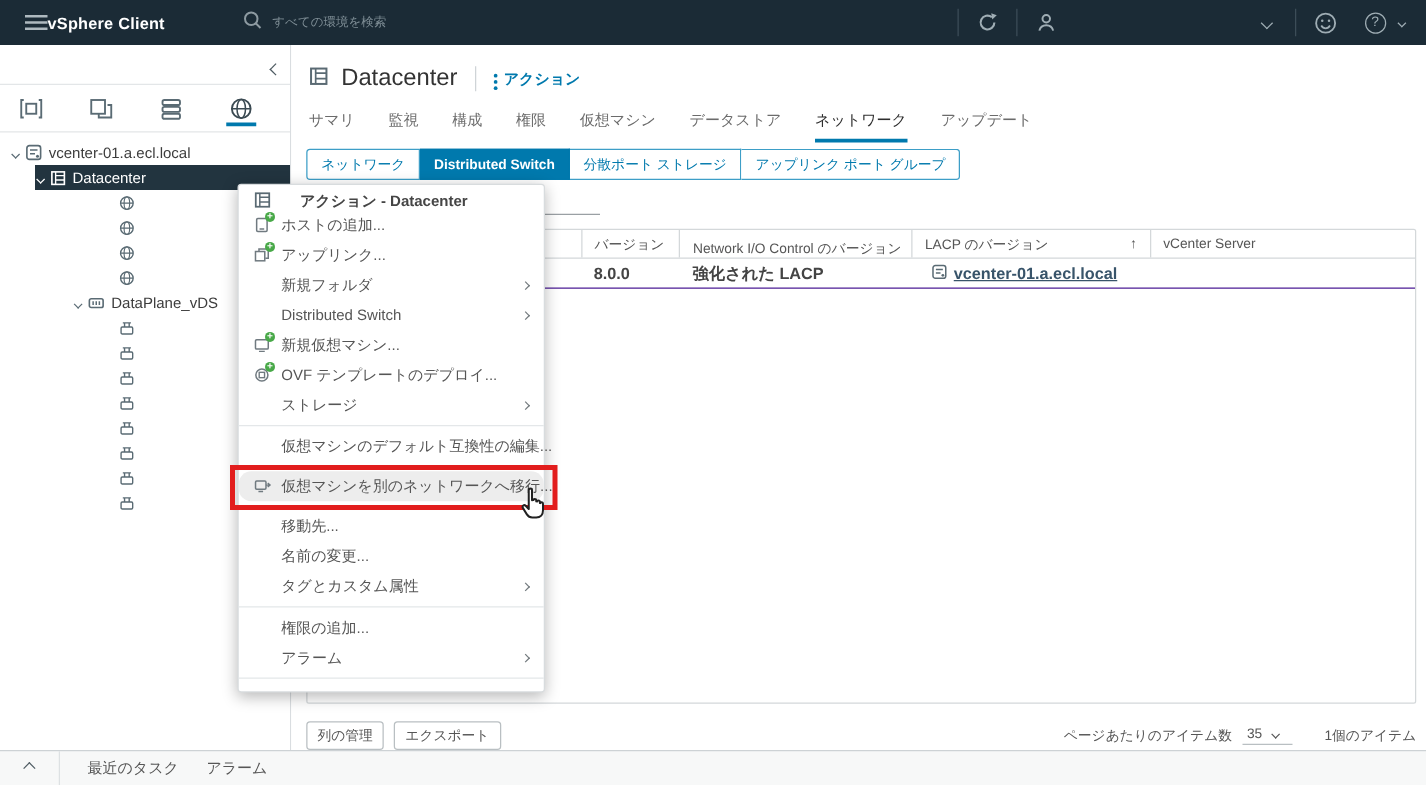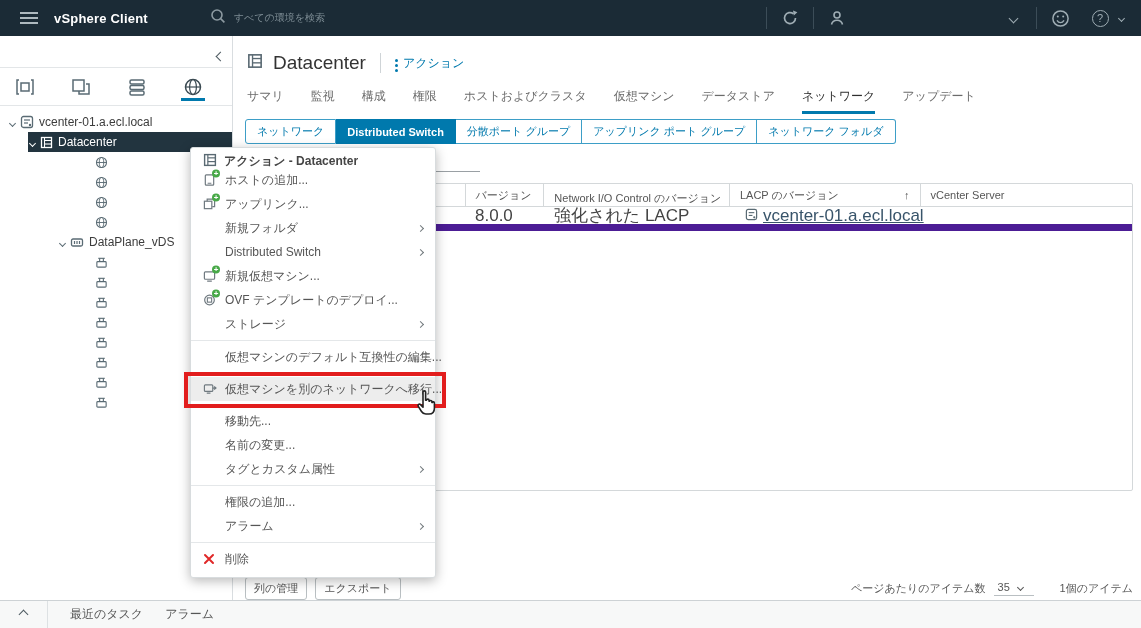--- a/index.html
+++ b/index.html
@@ -4,21 +4,21 @@
 <style>
   * { margin:0; padding:0; box-sizing:border-box; }
   html,body { width:1141px; height:628px; overflow:hidden; }
   body { font-family:"Liberation Sans","DejaVu Sans",sans-serif; background:#fff; color:#3c3c3c; }
   .app { position:relative; width:1141px; height:628px; }
 
   
   .topbar { position:absolute; left:0; top:0; width:1141px; height:36px; background:#1b2b36; display:flex; align-items:center; color:#cfd8dc; }
   .hamburger { width:18px; height:12px; margin-left:20px; display:flex; flex-direction:column; justify-content:space-between; cursor:pointer; }
   .hamburger i { display:block; height:2px; background:#aeb9bf; }
-  .brand { color:#fff; font-size:13px; font-weight:bold; margin-left:16px; letter-spacing:.2px; }
+  .brand { color:#fff; font-size:13px; font-weight:bold; margin-left:0; letter-spacing:.2px; }
   .search-wrap { display:flex; align-items:center; margin-left:62px; gap:8px; }
   .search-placeholder { color:#7e8d95; font-size:10px; }
   .tb-right { position:absolute; right:0; top:0; height:36px; display:flex; align-items:center; }
   .tb-sep { width:1px; height:22px; background:#3c4d58; margin:0 10px; }
   .tb-ic { color:#9fadb4; display:flex; align-items:center; justify-content:center; width:26px; height:26px; cursor:pointer; }
   .chev { display:inline-block; width:7px; height:7px; border-right:1.6px solid currentColor; border-bottom:1.6px solid currentColor; }
   .chev.down { transform:rotate(45deg); }
   .chev.right{ transform:rotate(-45deg); }
   .chev.left { transform:rotate(135deg); }
   .chev.up   { transform:rotate(-135deg); }
@@ -40,59 +40,59 @@
   .trow.selected .tlabel { color:#fff; }
   .trow.selected .chev { color:#fff; }
   .tchev { color:#5a6b74; margin-left:0; }
   .tico { display:flex; align-items:center; color:#5a6b74; }
 
   
   .main { position:absolute; left:233px; top:36px; width:908px; height:564px; background:#fff; }
   .obj-header { display:flex; align-items:center; gap:10px; padding:16px 0 0 14px; }
   .obj-title { font-size:19px; color:#333; }
   .hdr-sep { width:1px; height:20px; background:#cfd4d7; margin:0 4px; }
-  .actions-link { display:flex; align-items:flex-end; gap:5px; color:#0079ad; font-size:12px; cursor:pointer; }
+  .actions-link { display:flex; align-items:flex-end; gap:5px; color:#0079ad; font-size:12px; cursor:pointer;font-weight:bold; }
   .vdots { display:flex; flex-direction:column; gap:2px; }
   .vdots i { width:3px; height:3px; border-radius:50%; background:#0079ad; }
   .tabs { display:flex; gap:27px; padding-left:14px; margin-top:14px; font-size:12px; color:#6b6b6b; }
   .tab { padding-bottom:6px; cursor:pointer; }
   .tab.active { color:#2e2e2e; border-bottom:3px solid #0079ad; }
   .subtabs { display:flex; margin:5px 0 0 12px; }
   .subtab { border:1px solid #3d9ec7; color:#0079ad; font-size:11px; height:25px; display:flex; align-items:center; padding:0 11px; background:#fff; cursor:pointer; border-left:none; }
   .subtab:first-child { border-left:1px solid #3d9ec7; border-radius:3px 0 0 3px; }
   .subtab:last-child { border-radius:0 3px 3px 0; }
   .subtab.active { background:#0079ad; color:#fff; font-weight:bold; border-color:#0079ad; }
   .filter-sliver { position:absolute; left:203px; top:135px; width:44px; height:1px; background:#9aa0a4; }
 
   
-  .grid { position:absolute; left:12px; top:147px; width:888px; height:308px; border:1px solid #d4d8da; border-radius:2px; background:#fff; }
+  .grid { position:absolute; left:12px; top:147px; width:888px; height:380px; border:1px solid #d4d8da; border-radius:2px; background:#fff; }
   .grow { display:flex; }
   .gh { border-bottom:1px solid #d4d8da; height:23px; font-size:11px; color:#565656; }
-  .gd { border-bottom:7px solid #4c1d95; height:24px; font-size:17px; color:#444; }
+  .gd { border-bottom:1px solid #4c1d95; height:24px; font-size:13px; color:#444;font-weight:bold; }
   .gc { display:flex; align-items:center; padding:0 10px; overflow:hidden; white-space:nowrap; }
   .gh .gc { border-left:1px solid #d4d8da; }
   .gh .gc:first-child { border-left:none; }
   .c0 { width:219px; } .c1 { width:79px; } .c2 { width:186px;align-items:flex-end; } .c3 { width:191px; } .c4 { width:213px; }
   .sort-arrow { margin-left:auto; color:#565656; font-size:11px; }
   .obj-link { display:flex; align-items:center; gap:5px; color:#38546a; cursor:pointer; }
   .obj-link .txt { text-decoration:underline; }
 
   .grid-footer { position:absolute; left:12px; top:541px; width:888px; display:flex; align-items:center; font-size:11px; color:#565656; }
   .gf-btn { border:1px solid #b9bfc2; border-radius:3px; padding:3px 8px; margin-right:8px; cursor:pointer; color:#565656; background:#fff; }
   .gf-right { margin-left:auto; display:flex; align-items:center; gap:8px;justify-content:center; }
   .pp-select { display:flex; align-items:center; gap:8px; border-bottom:1px solid #b9bfc2; padding:0 4px 2px 4px; min-width:40px; cursor:pointer; color:#565656; }
   .count { margin-left:18px; }
 
   
   .ctxmenu { position:absolute; left:190px; top:147px; width:246px; background:#fff; border:1px solid #d8dcde; border-radius:3px; box-shadow:0 3px 12px rgba(0,0,0,.28); z-index:20; padding-bottom:6px; font-size:12px; color:#565656; }
-  .cm-header { height:20px; display:flex; align-items:center; gap:7px; padding:6px 12px 0 12px; font-weight:bold; color:#454545; }
+  .cm-header { height:20px; display:flex; align-items:center; gap:23px; padding:6px 12px 0 12px; font-weight:bold; color:#454545; }
   .mi { position:relative; height:24px; display:flex; align-items:center; padding-left:34px; padding-right:12px; cursor:pointer; white-space:nowrap; }
   .mi .mic { position:absolute; left:12px; top:50%; transform:translateY(-50%); display:flex; }
   .mi .subarrow { margin-left:auto; color:#737a7e; }
-  .mi.highlight { background:#ededed; }
+  .mi.highlight { background:#ededed;border-radius:10px; }
   .mi-sep { height:1px; background:#e4e7e9; margin:4px 0; }
   .hl-wrap { position:relative; margin:8px 0; }
   .redbox { position:absolute; left:-7px; right:-11px; top:-5px; bottom:-7px; border:4px solid #e21d1d; z-index:5; pointer-events:none; }
   .cursor-hand { position:absolute; right:-4px; top:12px; z-index:8; }
 
   .gp-badge { position:relative; display:inline-flex; }
   .gp-badge .plus { position:absolute; right:-4px; top:-4px; width:8px; height:8px; background:#48a948; border-radius:50%; color:#fff; font-size:8px; line-height:8px; text-align:center; font-weight:bold; }
 
   
   .taskbar { position:absolute; left:0; top:600px; width:1141px; height:28px; background:#f7f8f8; border-top:1px solid #cdd2d5; display:flex; align-items:center; font-size:12px; color:#565656; }
@@ -369,33 +369,31 @@
           </span>
         <span>アクション</span>
       </span>
     </div>
 
     <div class="tabs">
       <span class="tab">サマリ</span>
       <span class="tab">監視</span>
       <span class="tab">構成</span>
       <span class="tab">権限</span>
-      <span class="tab">ホストおよびクラスタ</span>
       <span class="tab">仮想マシン</span>
       <span class="tab">データストア</span>
       <span class="tab active">ネットワーク</span>
       <span class="tab">アップデート</span>
     </div>
 
     <div class="subtabs">
       <span class="subtab">ネットワーク</span>
       <span class="subtab active">Distributed Switch</span>
-      <span class="subtab">分散ポート グループ</span>
+      <span class="subtab">分散ポート ストレージ</span>
       <span class="subtab">アップリンク ポート グループ</span>
-      <span class="subtab">ネットワーク フォルダ</span>
     </div>
 
     <div class="filter-sliver"></div>
 
     <div class="grid">
       <div class="grow gh">
         <div class="gc c0"></div>
         <div class="gc c1">
             <span>バージョン</span>
           </div>
@@ -551,28 +549,20 @@
     <div class="mi">
       <span>権限の追加...</span>
     </div>
     <div class="mi">
       <span>アラーム</span>
       <span class="subarrow chev right sm"></span>
     </div>
 
     <div class="mi-sep"></div>
 
-    <div class="mi">
-      <span class="mic">
-        <svg width="12" height="12" viewBox="0 0 12 12">
-            <path d="M2 2l8 8M10 2l-8 8" stroke="#e02828" stroke-width="2" stroke-linecap="round"></path>
-          </svg>
-      </span>
-      <span>削除</span>
-    </div>
   </div>
 
   <div class="taskbar">
     <span class="tb-toggle">
         <span class="chev up"></span>
       </span>
     <span class="tb-tab">最近のタスク</span>
     <span class="tb-tab">アラーム</span>
   </div>
 

